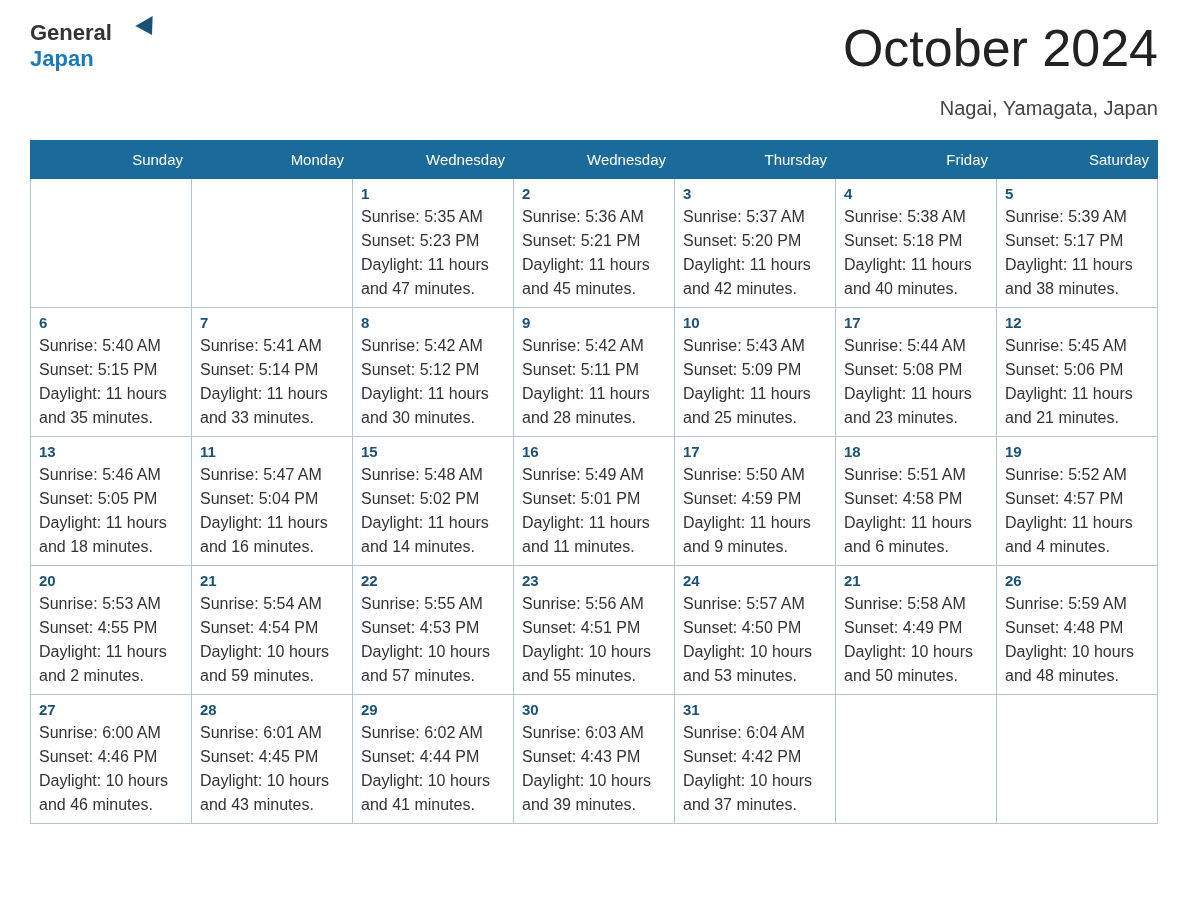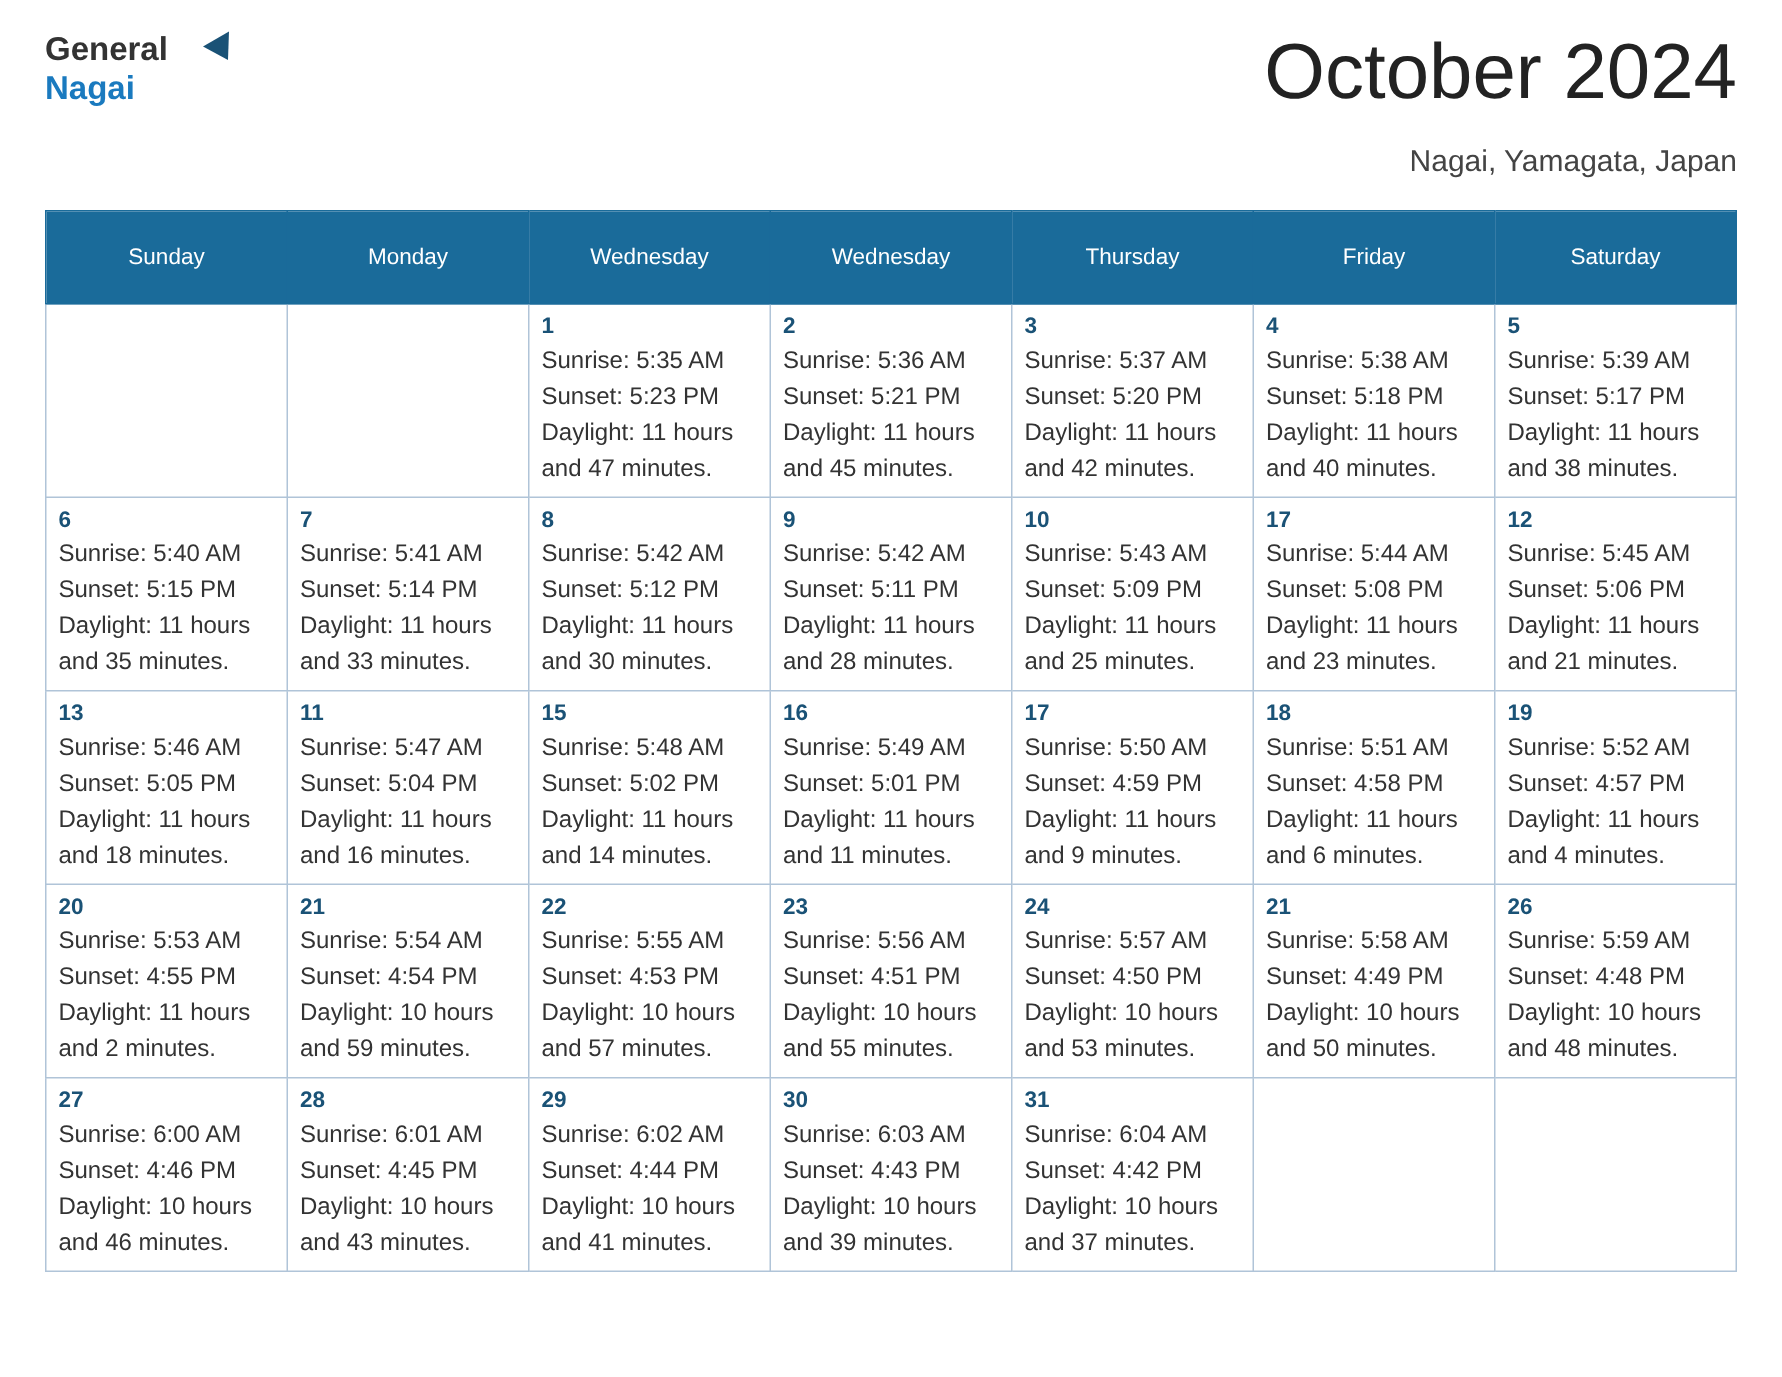--- a/index.html
+++ b/index.html
@@ -16,21 +16,21 @@
       align-items: flex-start;
       margin-bottom: 20px;
     }
     .logo {
       display: flex;
       flex-direction: column;
       align-items: flex-start;
     }
     .logo-text {
       display: flex;
-      align-items: center;
+      align-items: flex-start;
       font-size: 22px;
       font-weight: bold;
       color: #333;
       gap: 24px;
     }
     .logo-general { color: #333; font-weight: bold; }
     .logo-arrow {
       display: inline-block;
       width: 0;
       height: 0;
@@ -55,22 +55,22 @@
       margin-top: 20px;
     }
     table {
       width: 100%;
       border-collapse: collapse;
       table-layout: fixed;
     }
     thead tr th {
       background-color: #1a6b9a;
       color: white;
-      padding: 22px 8px;
-      text-align: center;
+      padding: 10px 8px;
+      text-align: right;
       font-size: 15px;
       font-weight: normal;
       border: 1px solid #1a6b9a;
     }
     tbody tr td {
       border: 1px solid #b0c4d8;
       vertical-align: top;
       padding: 6px 8px;
       font-size: 12.5px;
       color: #222;
@@ -95,21 +95,21 @@
   </style>
 </head>
 <body>
 
 <div class="header">
   <div class="logo">
     <div class="logo-text">
       <span class="logo-general">General</span>
       <span class="logo-arrow"></span>
     </div>
-    <span class="logo-blue">Nagai</span>
+    <span class="logo-blue">Japan</span>
   </div>
   <div class="title-section">
     <div class="month-title">October 2024</div>
     <div class="location-title">Nagai, Yamagata, Japan</div>
   </div>
 </div>
 
 <table>
   <thead>
     <tr>

